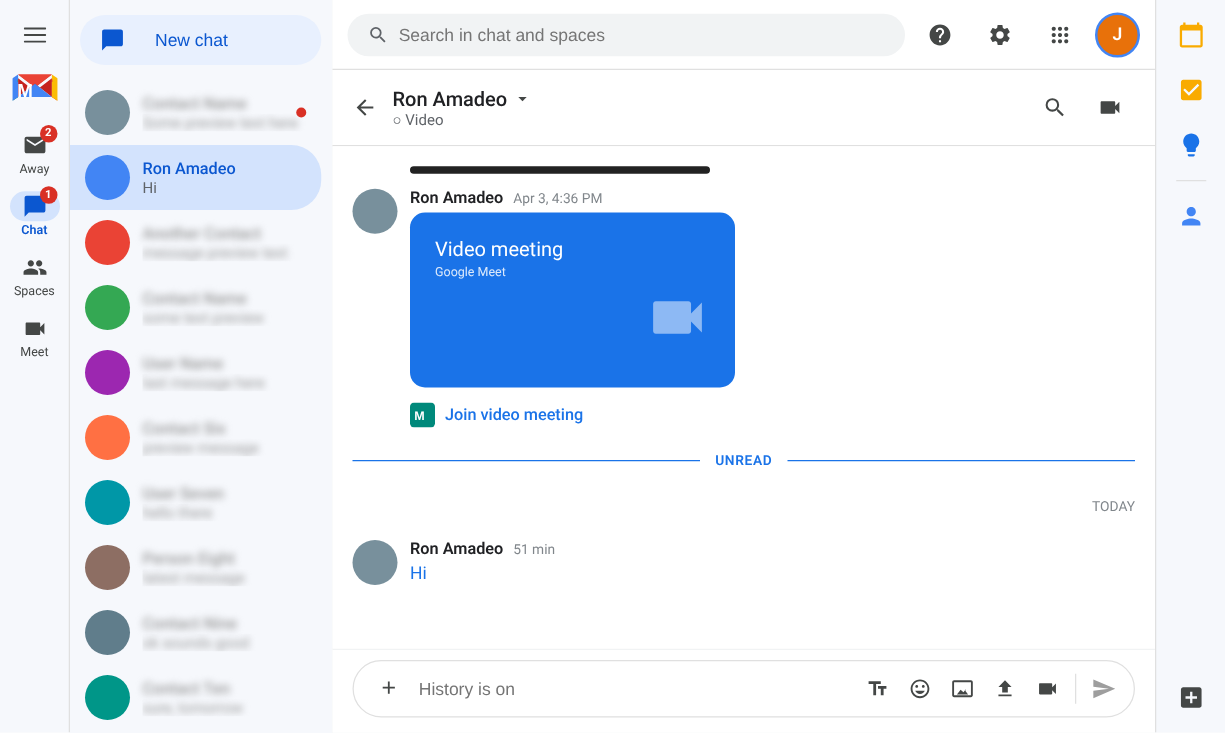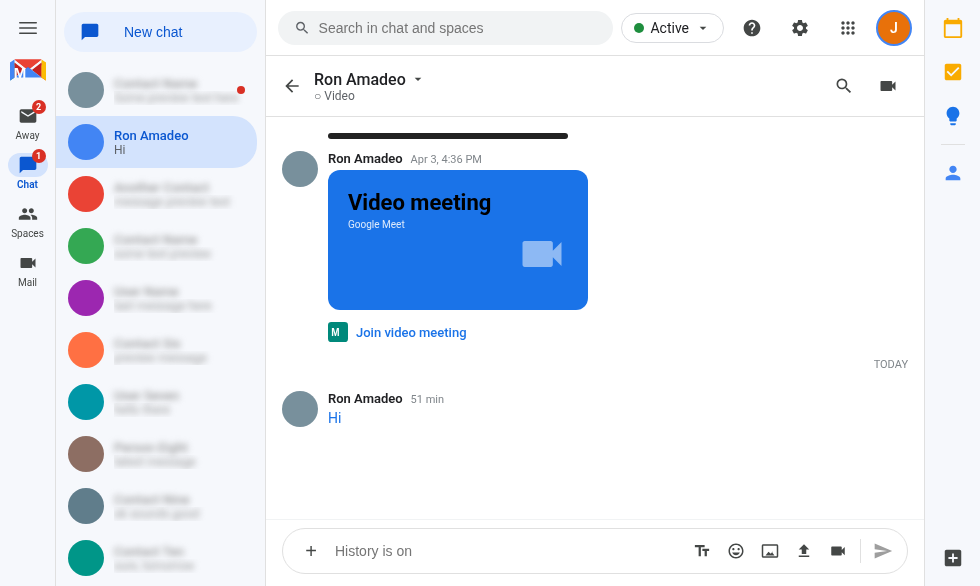--- a/index.html
+++ b/index.html
@@ -204,21 +204,21 @@
       background: #1a73e8;
       border-radius: 12px;
       padding: 20px;
       max-width: 260px;
       display: flex;
       flex-direction: column;
       align-items: flex-start;
       position: relative;
       min-height: 140px;
     }
-    .meet-title { color: #000000; font-size: 22px; font-weight: 700; }
+    .meet-title { color: #ffffff; font-size: 16px; font-weight: 400; }
     .meet-sub { color: rgba(255,255,255,0.85); font-size: 10px; margin-top: 4px; }
     .meet-cam-icon {
       position: absolute; right: 20px; bottom: 20px;
       color: rgba(255,255,255,0.6);
       font-size: 40px;
     }
     .join-btn {
       display: flex; align-items: center; gap: 8px;
       margin-top: 12px; cursor: pointer; font-size: 13px; color: #1a73e8;
       font-weight: 500;
@@ -371,21 +371,21 @@
     </div>
     <span class="nav-label">Spaces</span>
   </div>
 
   <div class="nav-item">
     <div class="nav-icon-wrap">
       <svg width="20" height="20" viewBox="0 0 24 24" fill="#444746">
           <path d="M17 10.5V7c0-.55-.45-1-1-1H4c-.55 0-1 .45-1 1v10c0 .55.45 1 1 1h12c.55 0 1-.45 1-1v-3.5l4 4v-11l-4 4z"></path>
         </svg>
     </div>
-    <span class="nav-label">Mail</span>
+    <span class="nav-label">Meet</span>
   </div>
 </div>
 
 <div class="sidebar">
   <button class="new-chat-btn">
     <svg width="20" height="20" viewBox="0 0 24 24" fill="#0b57d0">
         <path d="M20 2H4c-1.1 0-2 .9-2 2v18l4-4h14c1.1 0 2-.9 2-2V4c0-1.1-.9-2-2-2z"></path>
       </svg>
     <span>New chat</span>
   </button>
@@ -471,27 +471,20 @@
 <div class="main">
 
   <div class="topbar">
     <div class="search-box">
       <svg width="18" height="18" viewBox="0 0 24 24" fill="#5f6368">
         <path d="M15.5 14h-.79l-.28-.27A6.471 6.471 0 0 0 16 9.5 6.5 6.5 0 1 0 9.5 16c1.61 0 3.09-.59 4.23-1.57l.27.28v.79l5 4.99L20.49 19l-4.99-5zm-6 0C7.01 14 5 11.99 5 9.5S7.01 5 9.5 5 14 7.01 14 9.5 11.99 14 9.5 14z"></path>
       </svg>
       <input class="search-input" type="text" readonly="" placeholder="Search in chat and spaces" style="">
     </div>
     <div class="topbar-right">
-      <div class="status-btn">
-        <span class="status-dot"></span>
-        <span>Active</span>
-        <svg width="16" height="16" viewBox="0 0 24 24" fill="#444746">
-            <path d="M7 10l5 5 5-5z"></path>
-          </svg>
-      </div>
       <div class="icon-btn">
         <svg width="20" height="20" viewBox="0 0 24 24" fill="#444746">
             <path d="M12 2C6.48 2 2 6.48 2 12s4.48 10 10 10 10-4.48 10-10S17.52 2 12 2zm1 17h-2v-2h2v2zm2.07-7.75l-.9.92C13.45 12.9 13 13.5 13 15h-2v-.5c0-1.1.45-2.1 1.17-2.83l1.24-1.26c.37-.36.59-.86.59-1.41 0-1.1-.9-2-2-2s-2 .9-2 2H8c0-2.21 1.79-4 4-4s4 1.79 4 4c0 .88-.36 1.68-.93 2.25z"></path>
           </svg>
       </div>
       <div class="icon-btn">
         <svg width="20" height="20" viewBox="0 0 24 24" fill="#444746">
             <path d="M19.14,12.94c0.04-0.3,0.06-0.61,0.06-0.94c0-0.32-0.02-0.64-0.07-0.94l2.03-1.58c0.18-0.14,0.23-0.41,0.12-0.61 l-1.92-3.32c-0.12-0.22-0.37-0.29-0.59-0.22l-2.39,0.96c-0.5-0.38-1.03-0.7-1.62-0.94L14.4,2.81c-0.04-0.24-0.24-0.41-0.48-0.41 h-3.84c-0.24,0-0.43,0.17-0.47,0.41L9.25,5.35C8.66,5.59,8.12,5.92,7.63,6.29L5.24,5.33c-0.22-0.08-0.47,0-0.59,0.22L2.74,8.87 C2.62,9.08,2.66,9.34,2.86,9.48l2.03,1.58C4.84,11.36,4.8,11.69,4.8,12s0.02,0.64,0.07,0.94l-2.03,1.58 c-0.18,0.14-0.23,0.41-0.12,0.61l1.92,3.32c0.12,0.22,0.37,0.29,0.59,0.22l2.39-0.96c0.5,0.38,1.03,0.7,1.62,0.94l0.36,2.54 c0.05,0.24,0.24,0.41,0.48,0.41h3.84c0.24,0,0.44-0.17,0.47-0.41l0.36-2.54c0.59-0.24,1.13-0.56,1.62-0.94l2.39,0.96 c0.22,0.08,0.47,0,0.59-0.22l1.92-3.32c0.12-0.22,0.07-0.47-0.12-0.61L19.14,12.94z M12,15.6c-1.98,0-3.6-1.62-3.6-3.6 s1.62-3.6,3.6-3.6s3.6,1.62,3.6,3.6S13.98,15.6,12,15.6z"></path>
           </svg>
       </div>
@@ -559,20 +552,25 @@
 
           <svg width="20" height="20" viewBox="0 0 48 48">
             <rect width="48" height="48" rx="8" fill="#00897b"></rect>
             <text x="8" y="34" font-size="24" font-weight="900" fill="white" font-family="Arial">M</text>
           </svg>
           <span>Join video meeting</span>
         </div>
       </div>
     </div>
 
+    <div class="unread-sep">
+      <div class="unread-line"></div>
+      <span class="unread-label">UNREAD</span>
+      <div class="unread-line"></div>
+    </div>
 
     <div class="today-sep">
       <span>TODAY</span>
     </div>
 
     <div class="msg-row">
       <div class="msg-avatar" style="background:#78909c;"></div>
       <div class="msg-content">
         <div class="msg-meta">
           <span class="msg-sender">Ron Amadeo</span>

